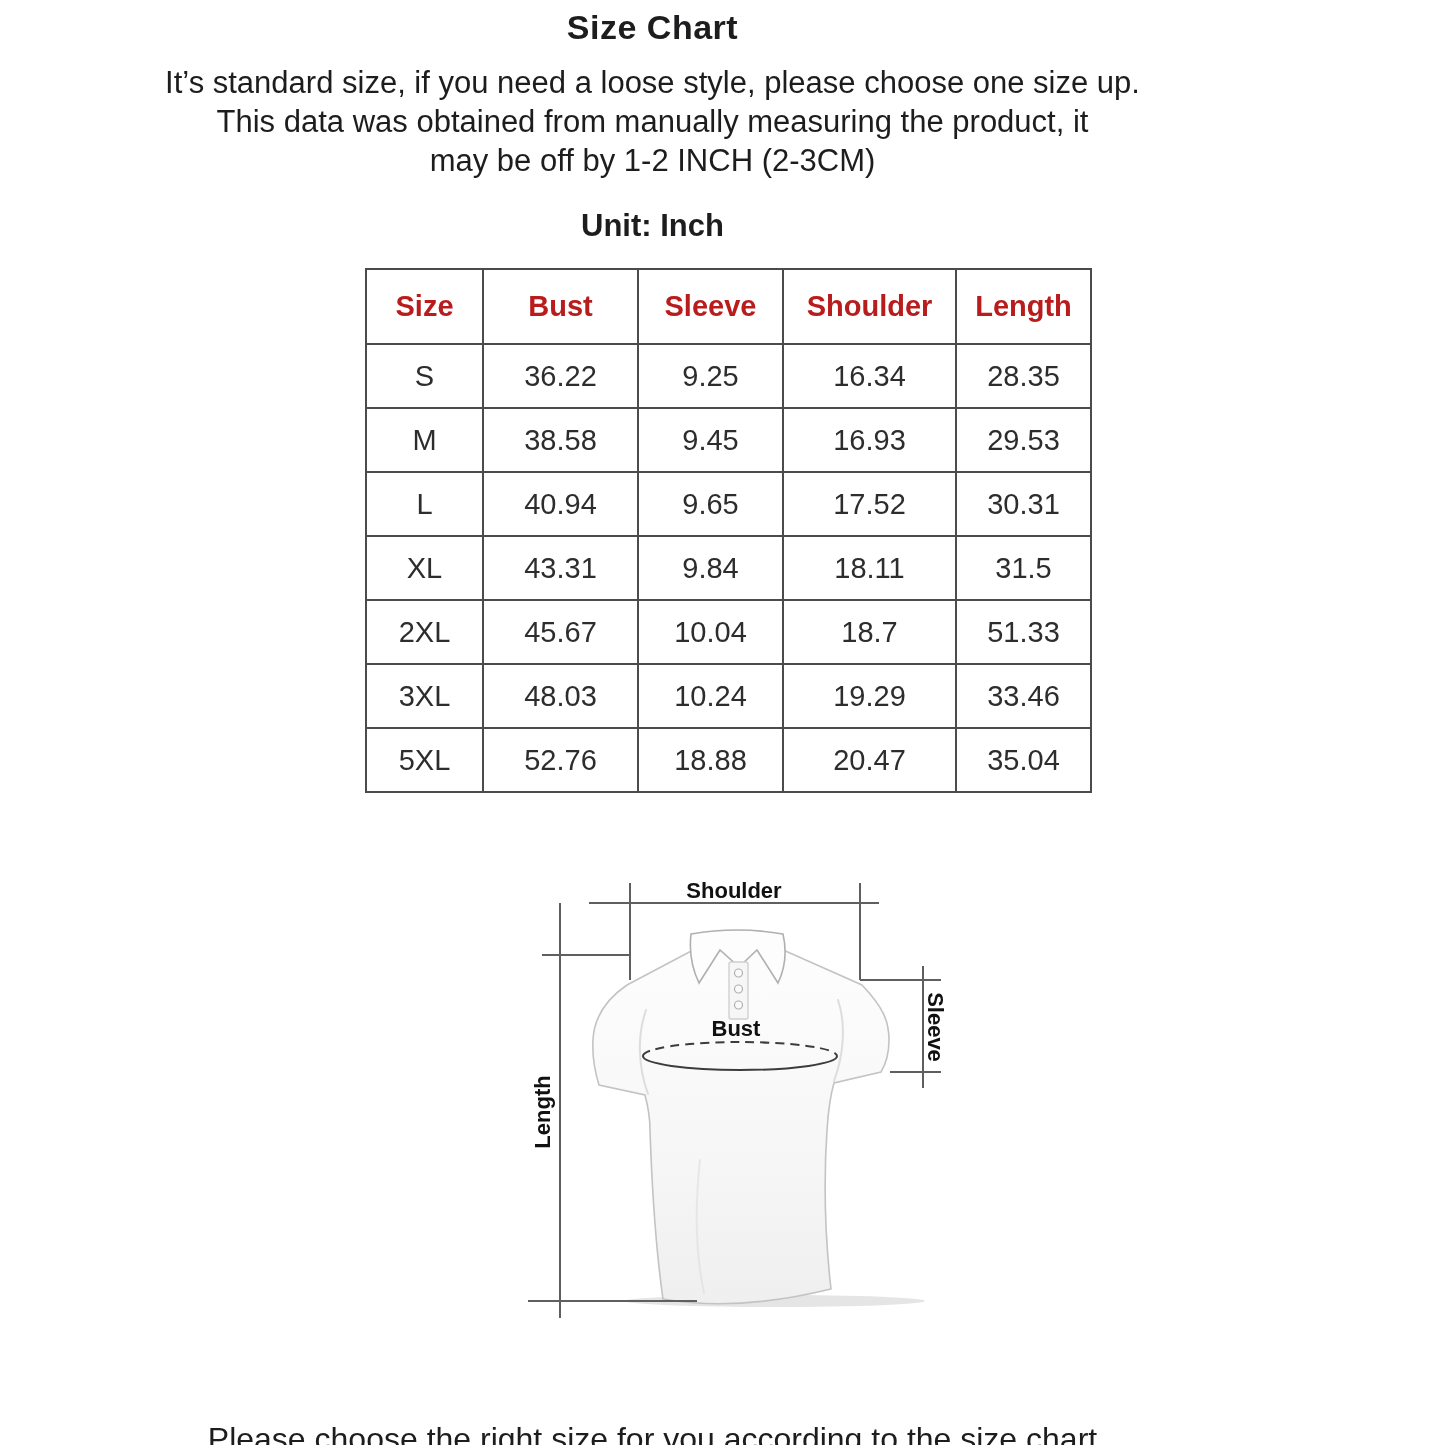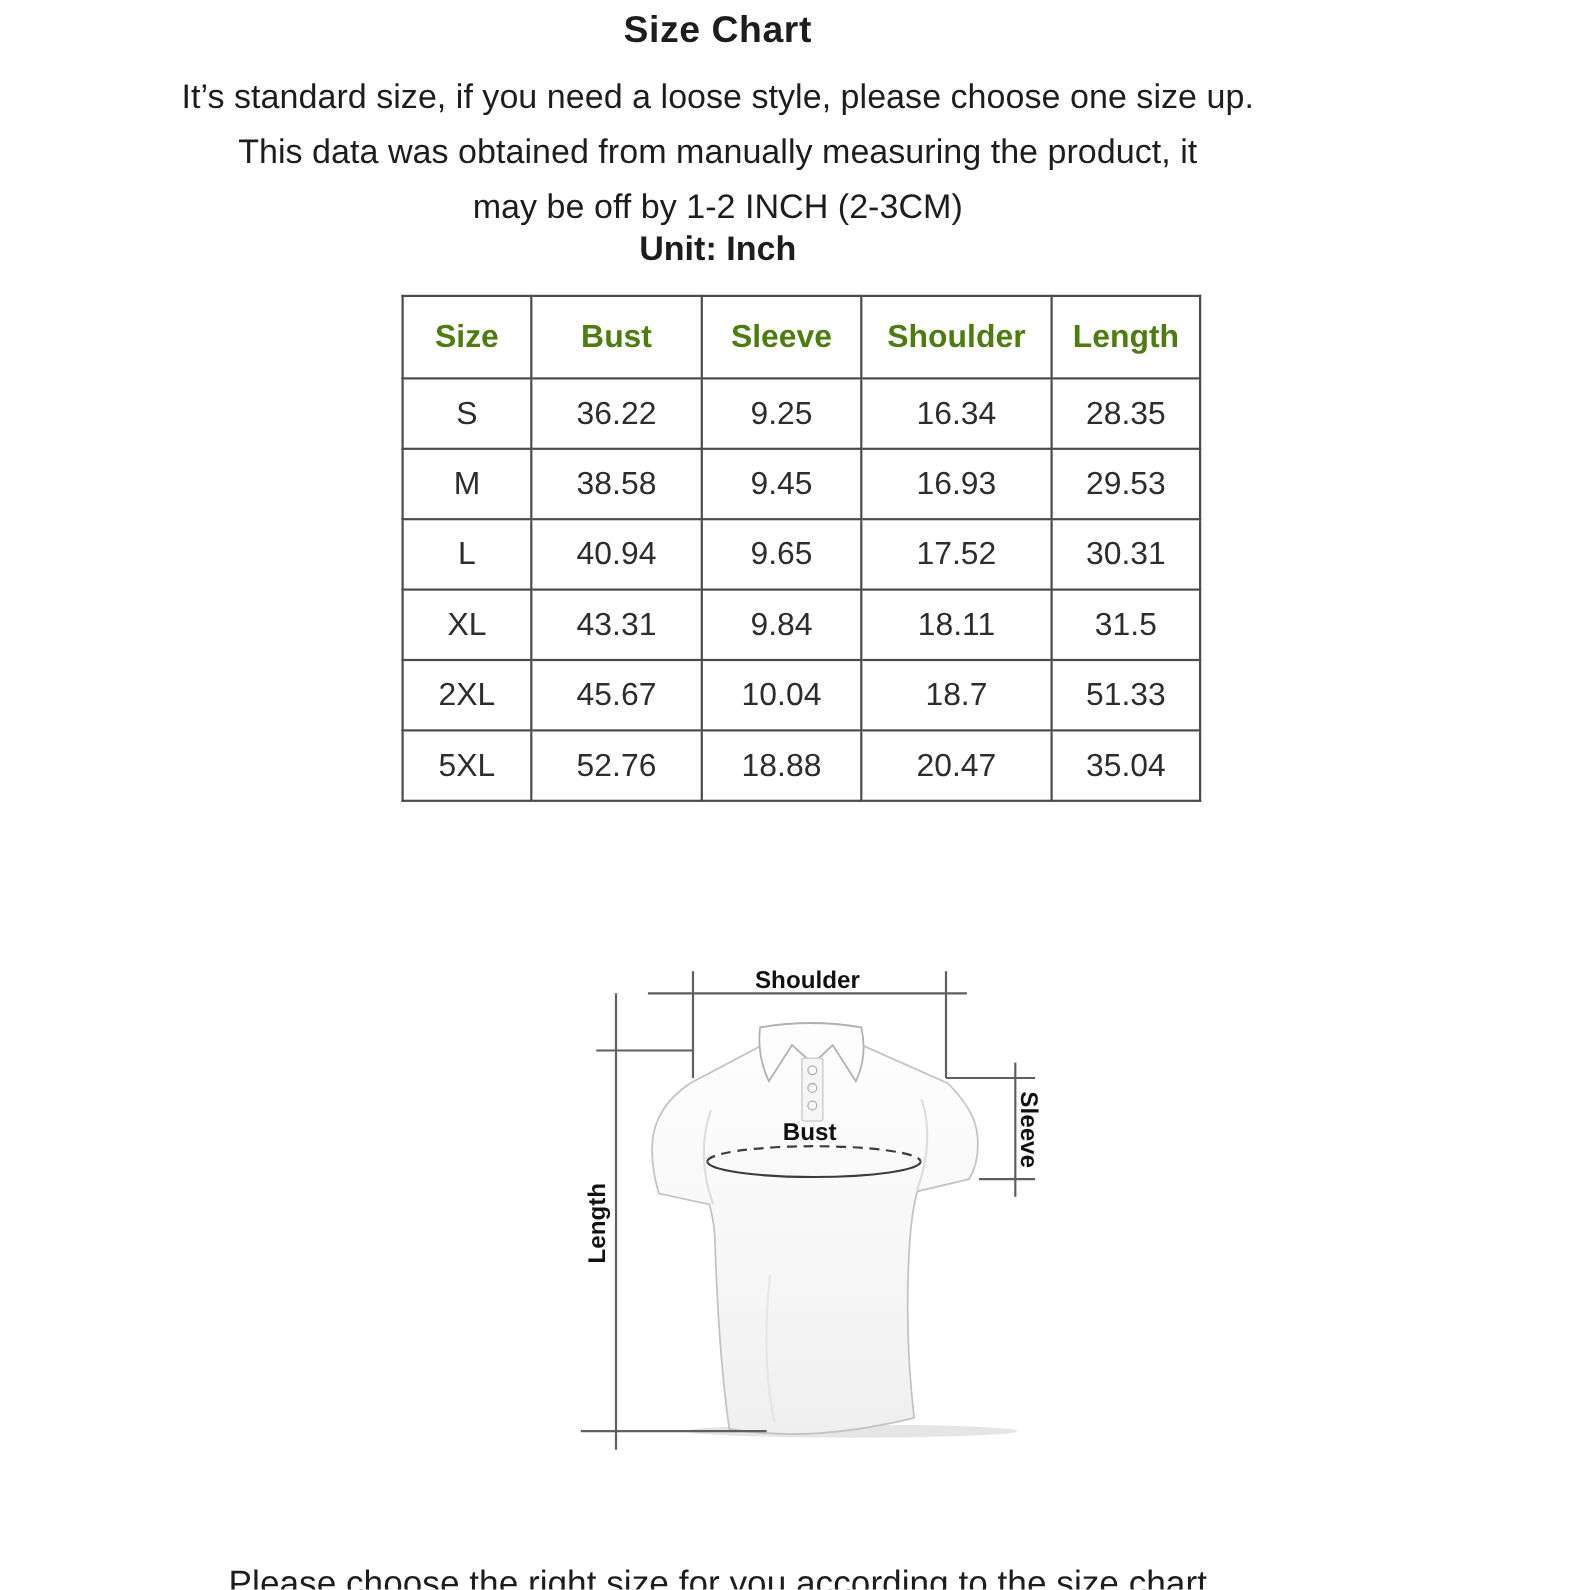--- a/index.html
+++ b/index.html
@@ -19,21 +19,21 @@
 
   .title {
     top: 8px;
     font-size: 34px;
     font-weight: bold;
     letter-spacing: 0.5px;
   }
   .description {
     top: 63px;
     font-size: 31px;
-    line-height: 50px;
+    line-height: 39px;
     white-space: pre-line;
   }
   .unit {
     top: 208px;
     font-size: 31px;
     font-weight: bold;
   }
   .footer {
     top: 1418px;
     font-size: 32px;
@@ -55,21 +55,21 @@
   table.size-table td {
     border: 2px solid #4b4b4b;
     text-align: center;
     vertical-align: middle;
     padding: 0;
     font-size: 29px;
     color: #2d2d2d;
   }
   table.size-table th {
     font-weight: bold;
-    color: #4d7c0f;
+    color: #b91c1c;
     height: 73px;
   }
   table.size-table td { height: 62px; }
 
   .diagram {
     position: absolute;
     left: 515px;
     top: 874px;
     width: 460px;
     height: 456px;
@@ -153,20 +153,27 @@
         <td>9.84</td>
         <td>18.11</td>
         <td>31.5</td>
       </tr>
       <tr>
         <td>2XL</td>
         <td>45.67</td>
         <td>10.04</td>
         <td>18.7</td>
         <td>51.33</td>
+      </tr>
+      <tr>
+        <td>3XL</td>
+        <td>48.03</td>
+        <td>10.24</td>
+        <td>19.29</td>
+        <td>33.46</td>
       </tr>
       <tr>
         <td>5XL</td>
         <td>52.76</td>
         <td>18.88</td>
         <td>20.47</td>
         <td>35.04</td>
       </tr>
     </tbody>
   </table>

